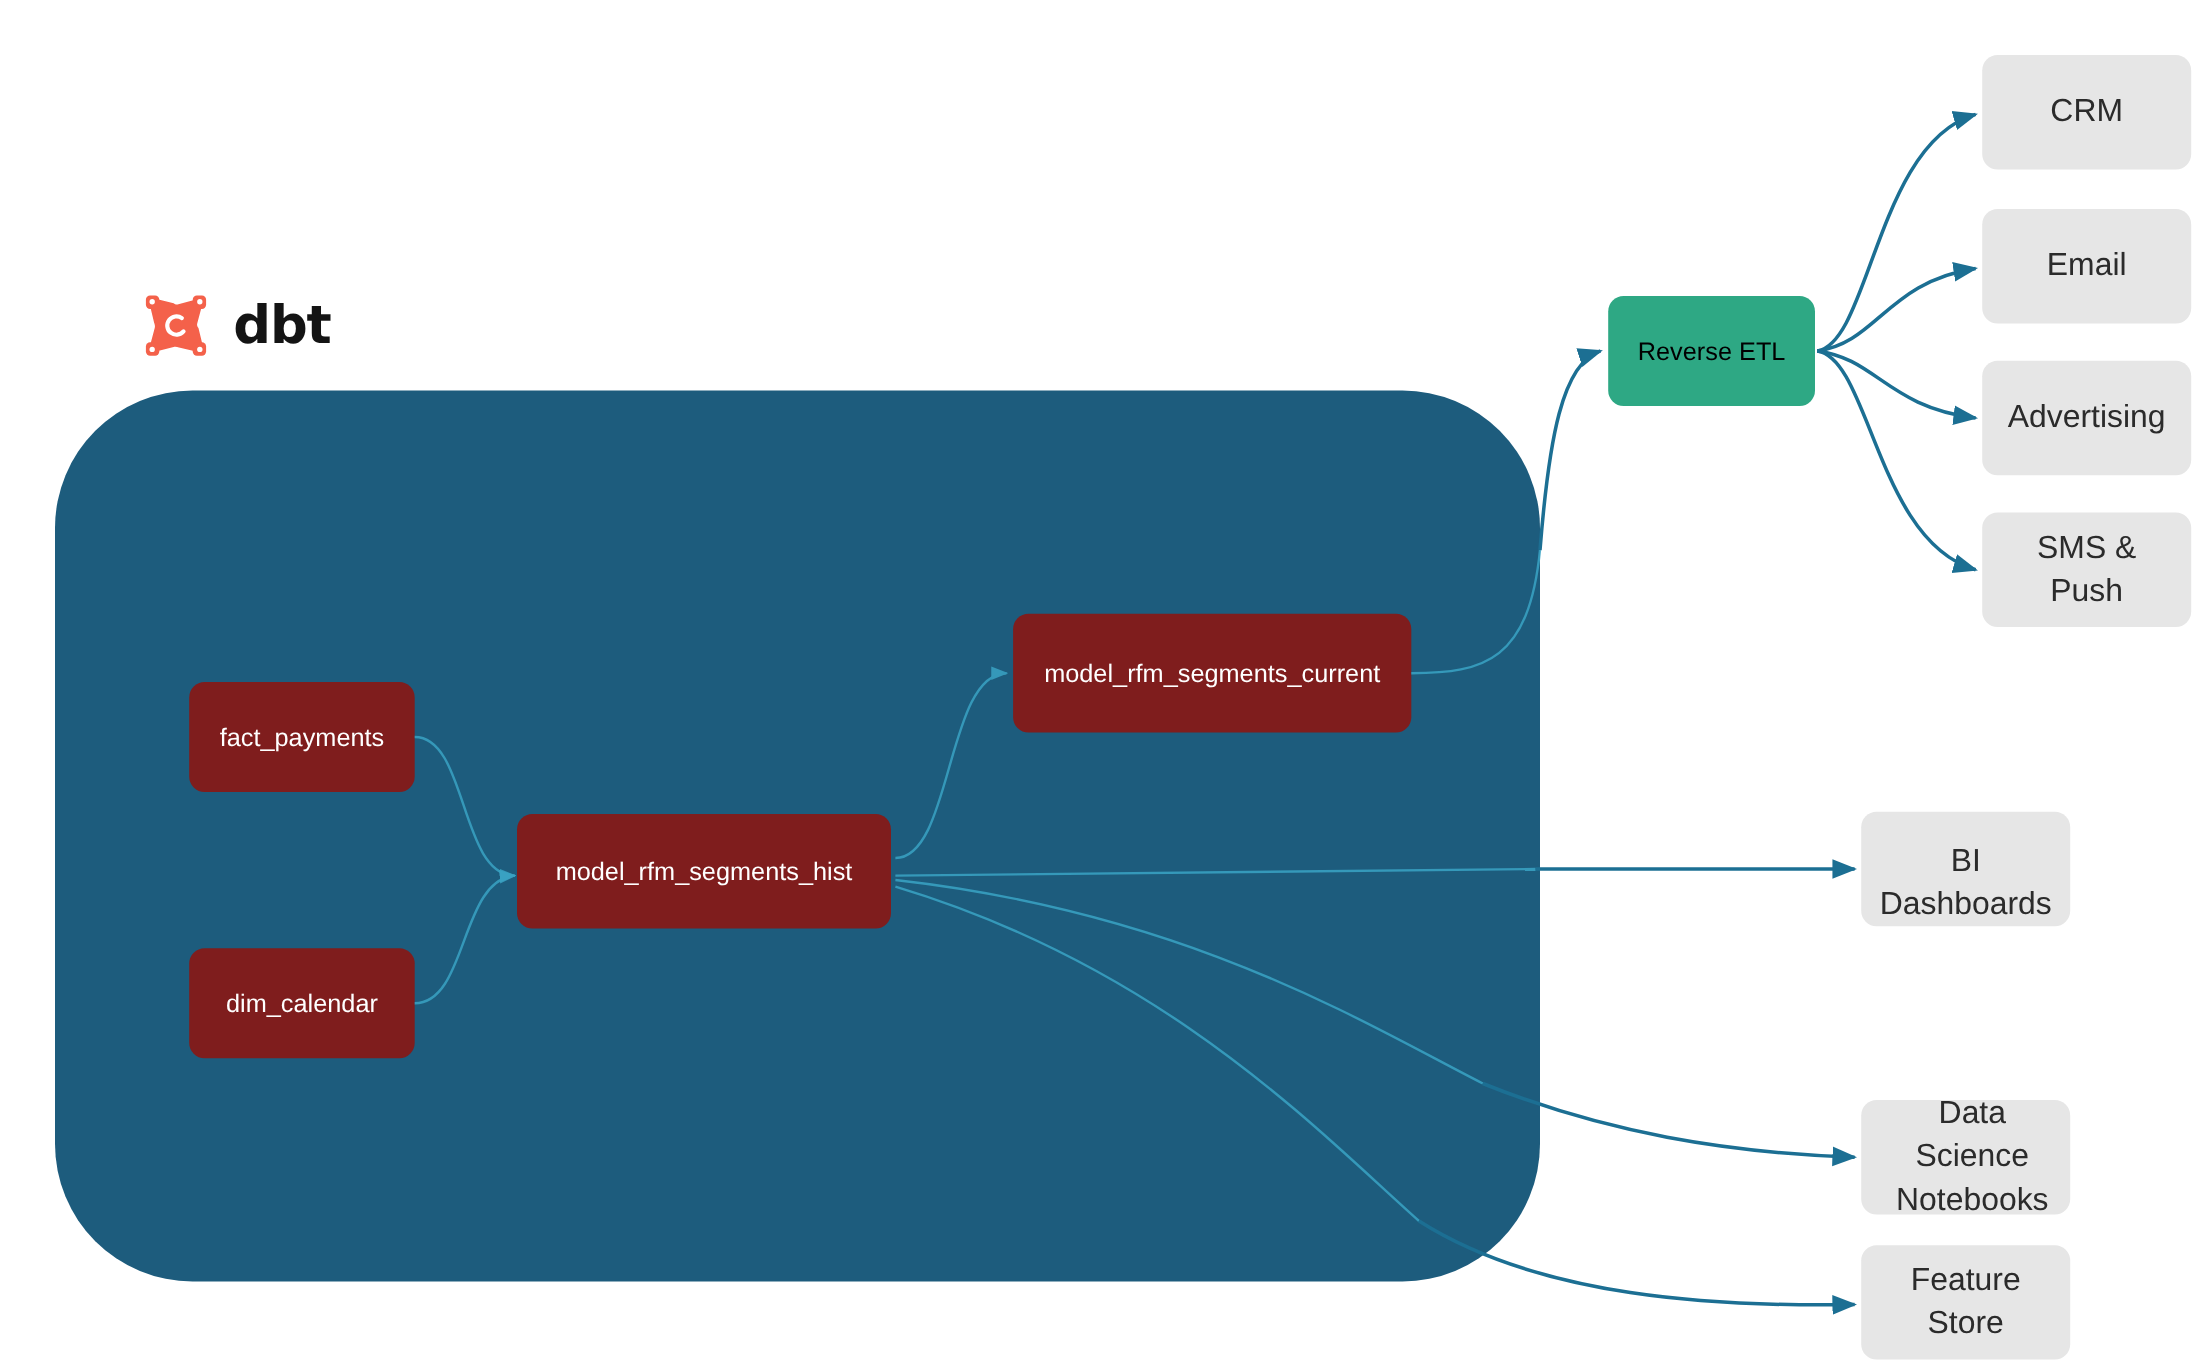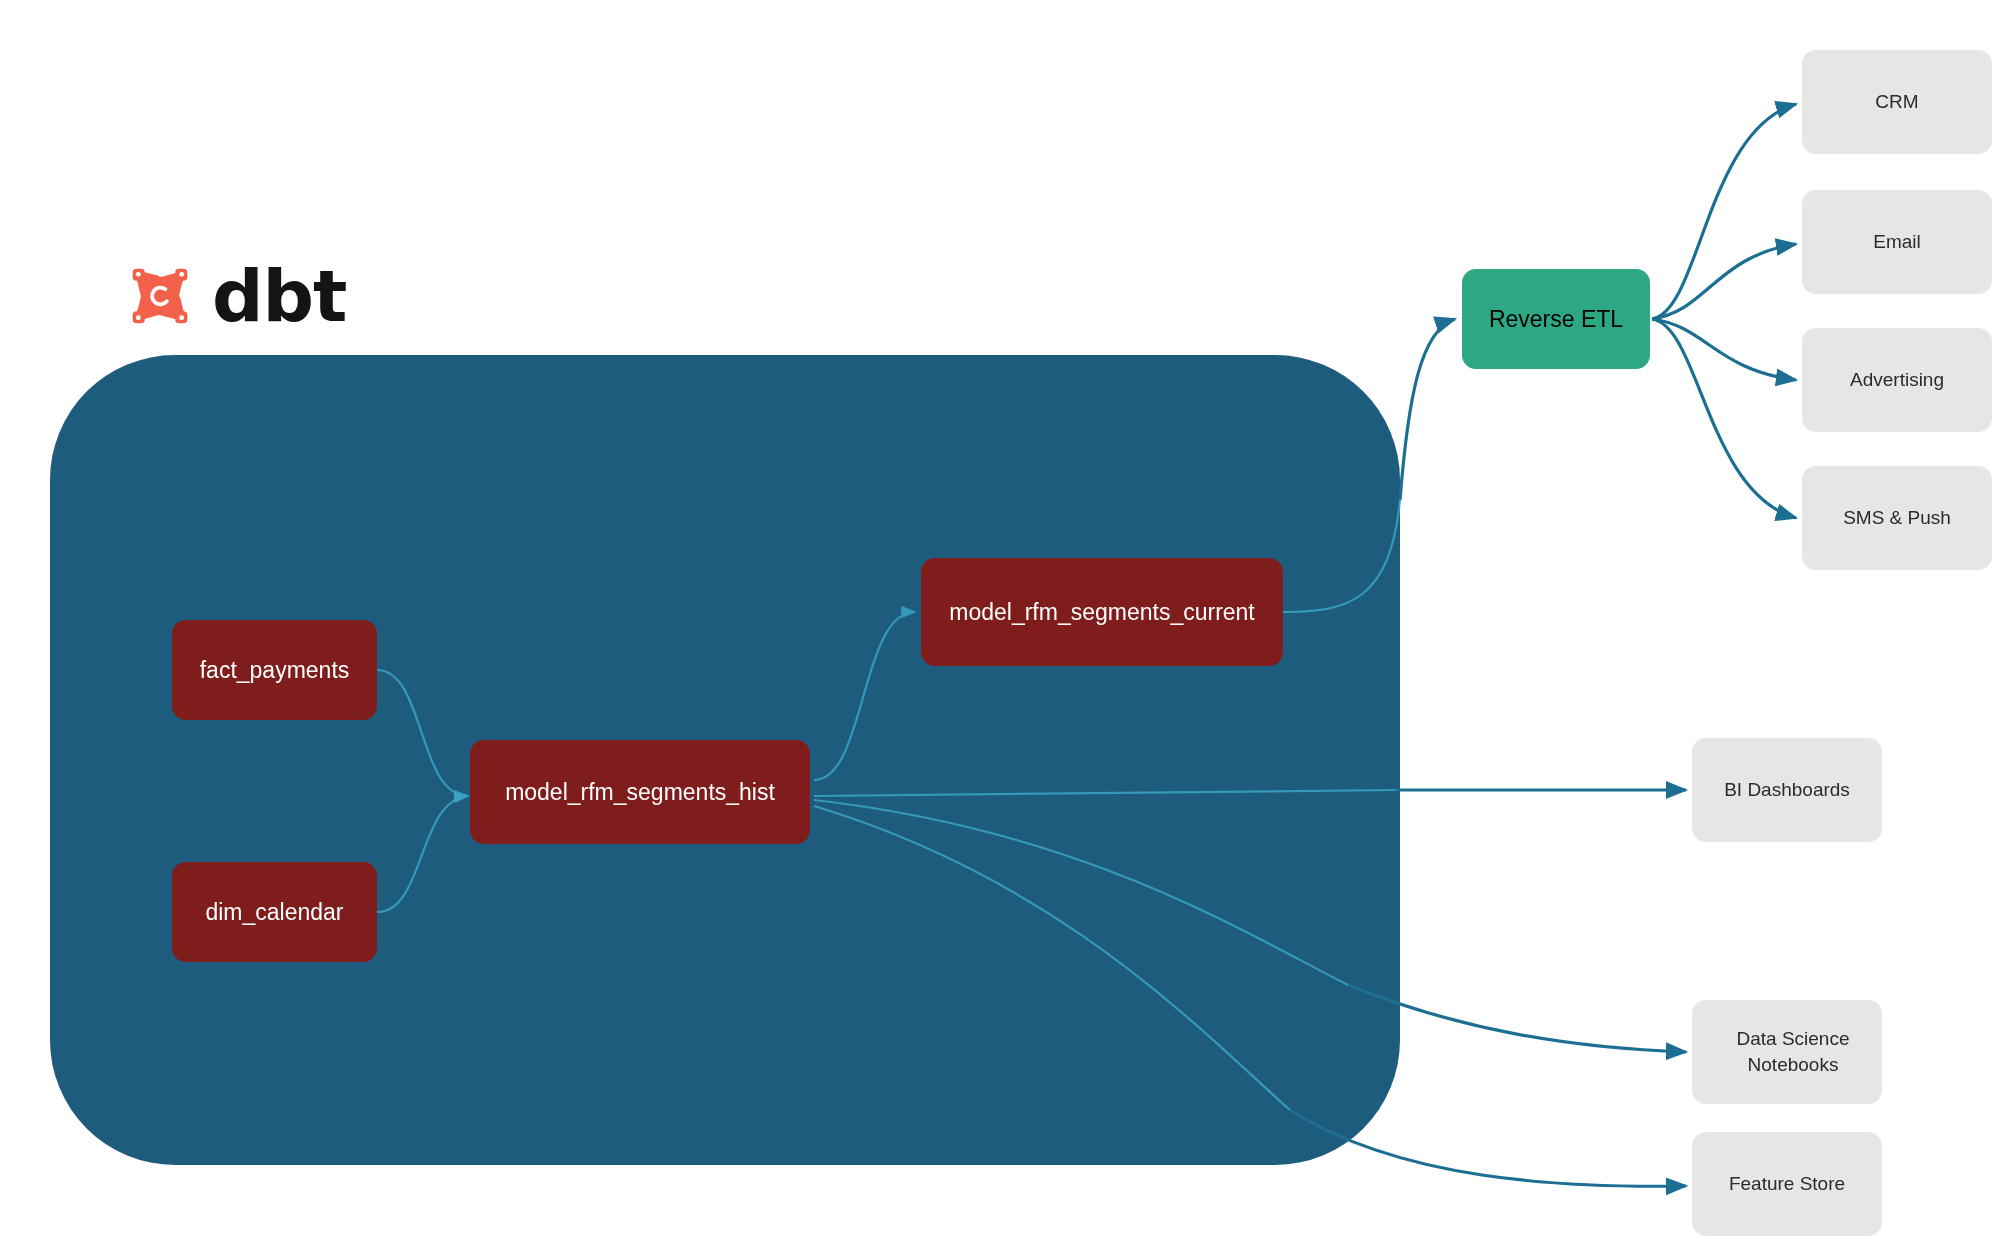--- a/index.html
+++ b/index.html
@@ -29,21 +29,21 @@
     gap: 14px;
   }
   #dbt-logo .mark {
     width: 76px;
     height: 76px;
     display: block;
   }
   #dbt-logo .wordmark {
     font-family: "DejaVu Sans", sans-serif;
     font-weight: bold;
-    font-size: 72px;
+    font-size: 48px;
     line-height: 1;
     color: #141414;
     letter-spacing: -1px;
   }
 
   
   #dbt-container {
     position: absolute;
     left: 50px;
     top: 355px;
@@ -90,31 +90,31 @@
 
   
   .dest-node {
     position: absolute;
     background: #e6e6e6;
     border-radius: 14px;
     color: #2b2b2b;
     display: flex;
     align-items: center;
     justify-content: center;
-    font-size: 19px;
+    font-size: 29px;
     text-align: center;
     line-height: 1.35;
     box-sizing: border-box;
     padding: 0 14px;
   }
   #dest-crm          { left: 1802px; top: 50px;   width: 190px; height: 104px; }
   #dest-email        { left: 1802px; top: 190px;  width: 190px; height: 104px; }
   #dest-advertising  { left: 1802px; top: 328px;  width: 190px; height: 104px; }
   #dest-sms-push     { left: 1802px; top: 466px;  width: 190px; height: 104px; }
-  #dest-bi           { left: 1692px; top: 738px;  width: 190px; height: 104px; }
+  #dest-bi           { left: 1692px; top: 738px;  width: 190px; height: 104px; align-items: flex-end; }
   #dest-ds-notebooks { left: 1692px; top: 1000px; width: 190px; height: 104px; padding-left: 26px; }
   #dest-feature      { left: 1692px; top: 1132px; width: 190px; height: 104px; }
 
   
   svg.edges {
     position: absolute;
     left: 0;
     top: 0;
     width: 2000px;
     height: 1246px;

